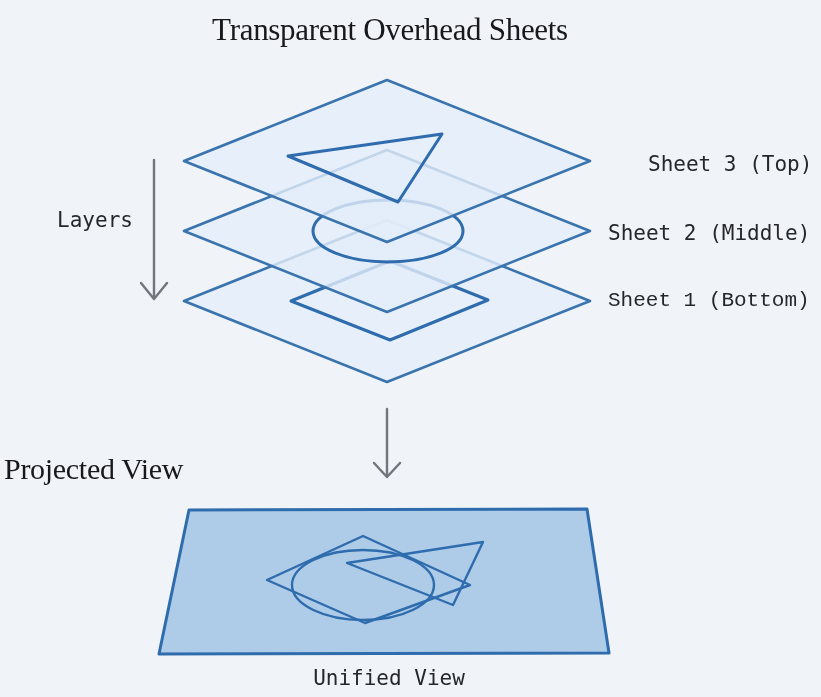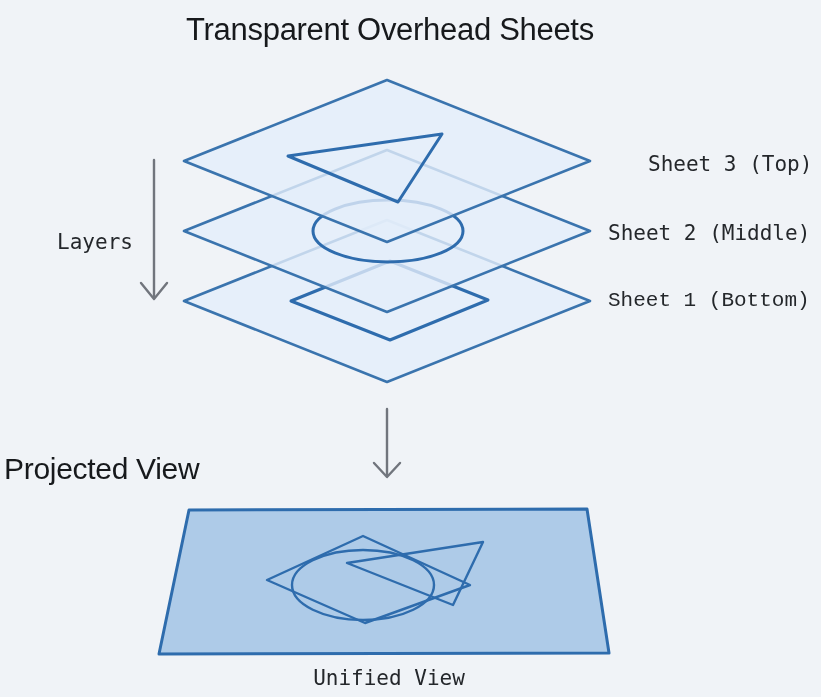--- a/index.html
+++ b/index.html
@@ -52,42 +52,42 @@
     stroke-width: 2.4;
     stroke-linejoin: round;
   }
   .arrow {
     fill: none;
     stroke: var(--arrow-color);
     stroke-width: 2.4;
     stroke-linecap: round;
     stroke-linejoin: round;
   }
-  .txt { position: absolute; color: var(--text-color); }
+  .txt { position: absolute; color: var(--text-color); font-family: Liberation Serif, serif; }
   .page-title {
     left: 90px; top: 12px; width: 600px;
     text-align: center;
     font-size: 31px;
     font-weight: 500;
     color: var(--heading-color);
     letter-spacing: -0.3px;
   }
   .section-title {
     left: 4px; top: 452px; width: 300px;
     font-size: 30px;
     font-weight: 500;
     color: var(--heading-color);
     letter-spacing: -0.3px;
   }
   .mono {
     font-family: "DejaVu Sans Mono", "Liberation Mono", monospace;
     font-size: 21px;
     color: var(--text-color);
   }
-  .layers-label { left: 40px; top: 230px; width: 110px; text-align: center; }
+  .layers-label { left: 40px; top: 208px; width: 110px; text-align: center; }
   .sheet-label  { left: 608px; width: 213px; white-space: nowrap; }
   .sheet-label-top    { top: 152px; margin-left: 40px; }
   .sheet-label-middle { top: 221px; }
   .sheet-label-bottom { top: 289px; font-family: Liberation Mono, monospace; }
   .unified-label { left: 239px; top: 666px; width: 300px; text-align: center; }
 </style>
 </head>
 <body>
 
 <div class="stage">

